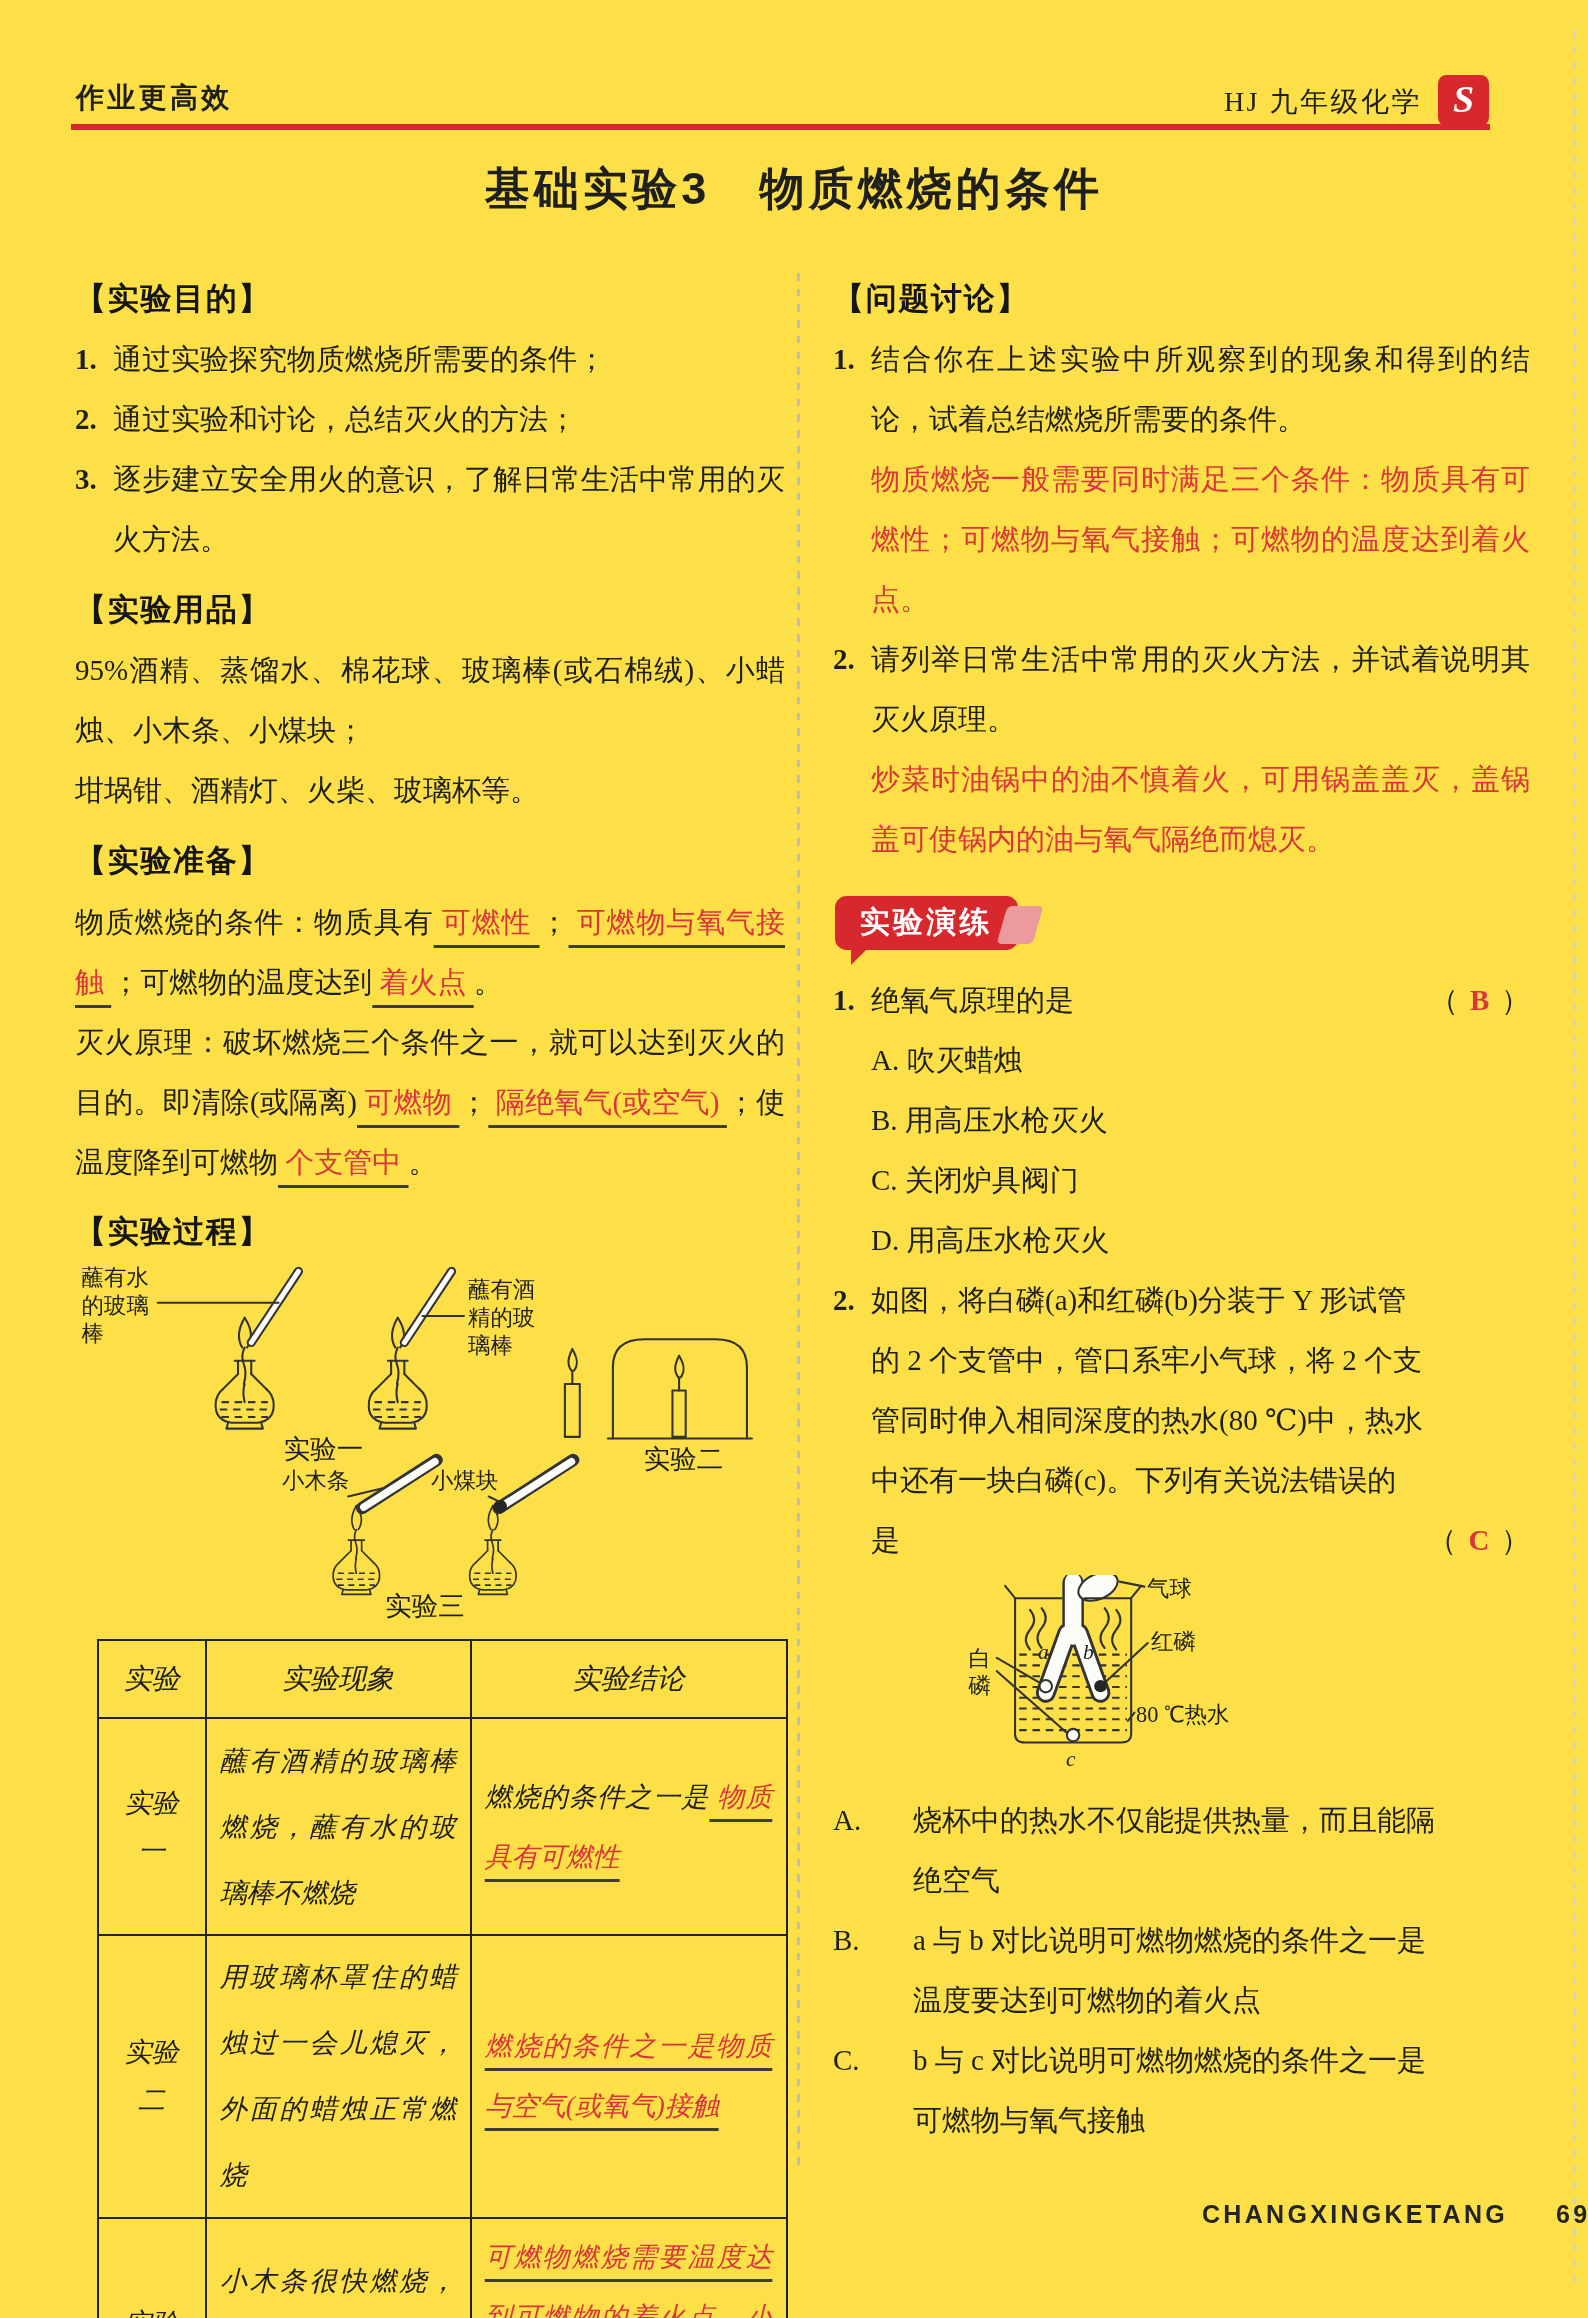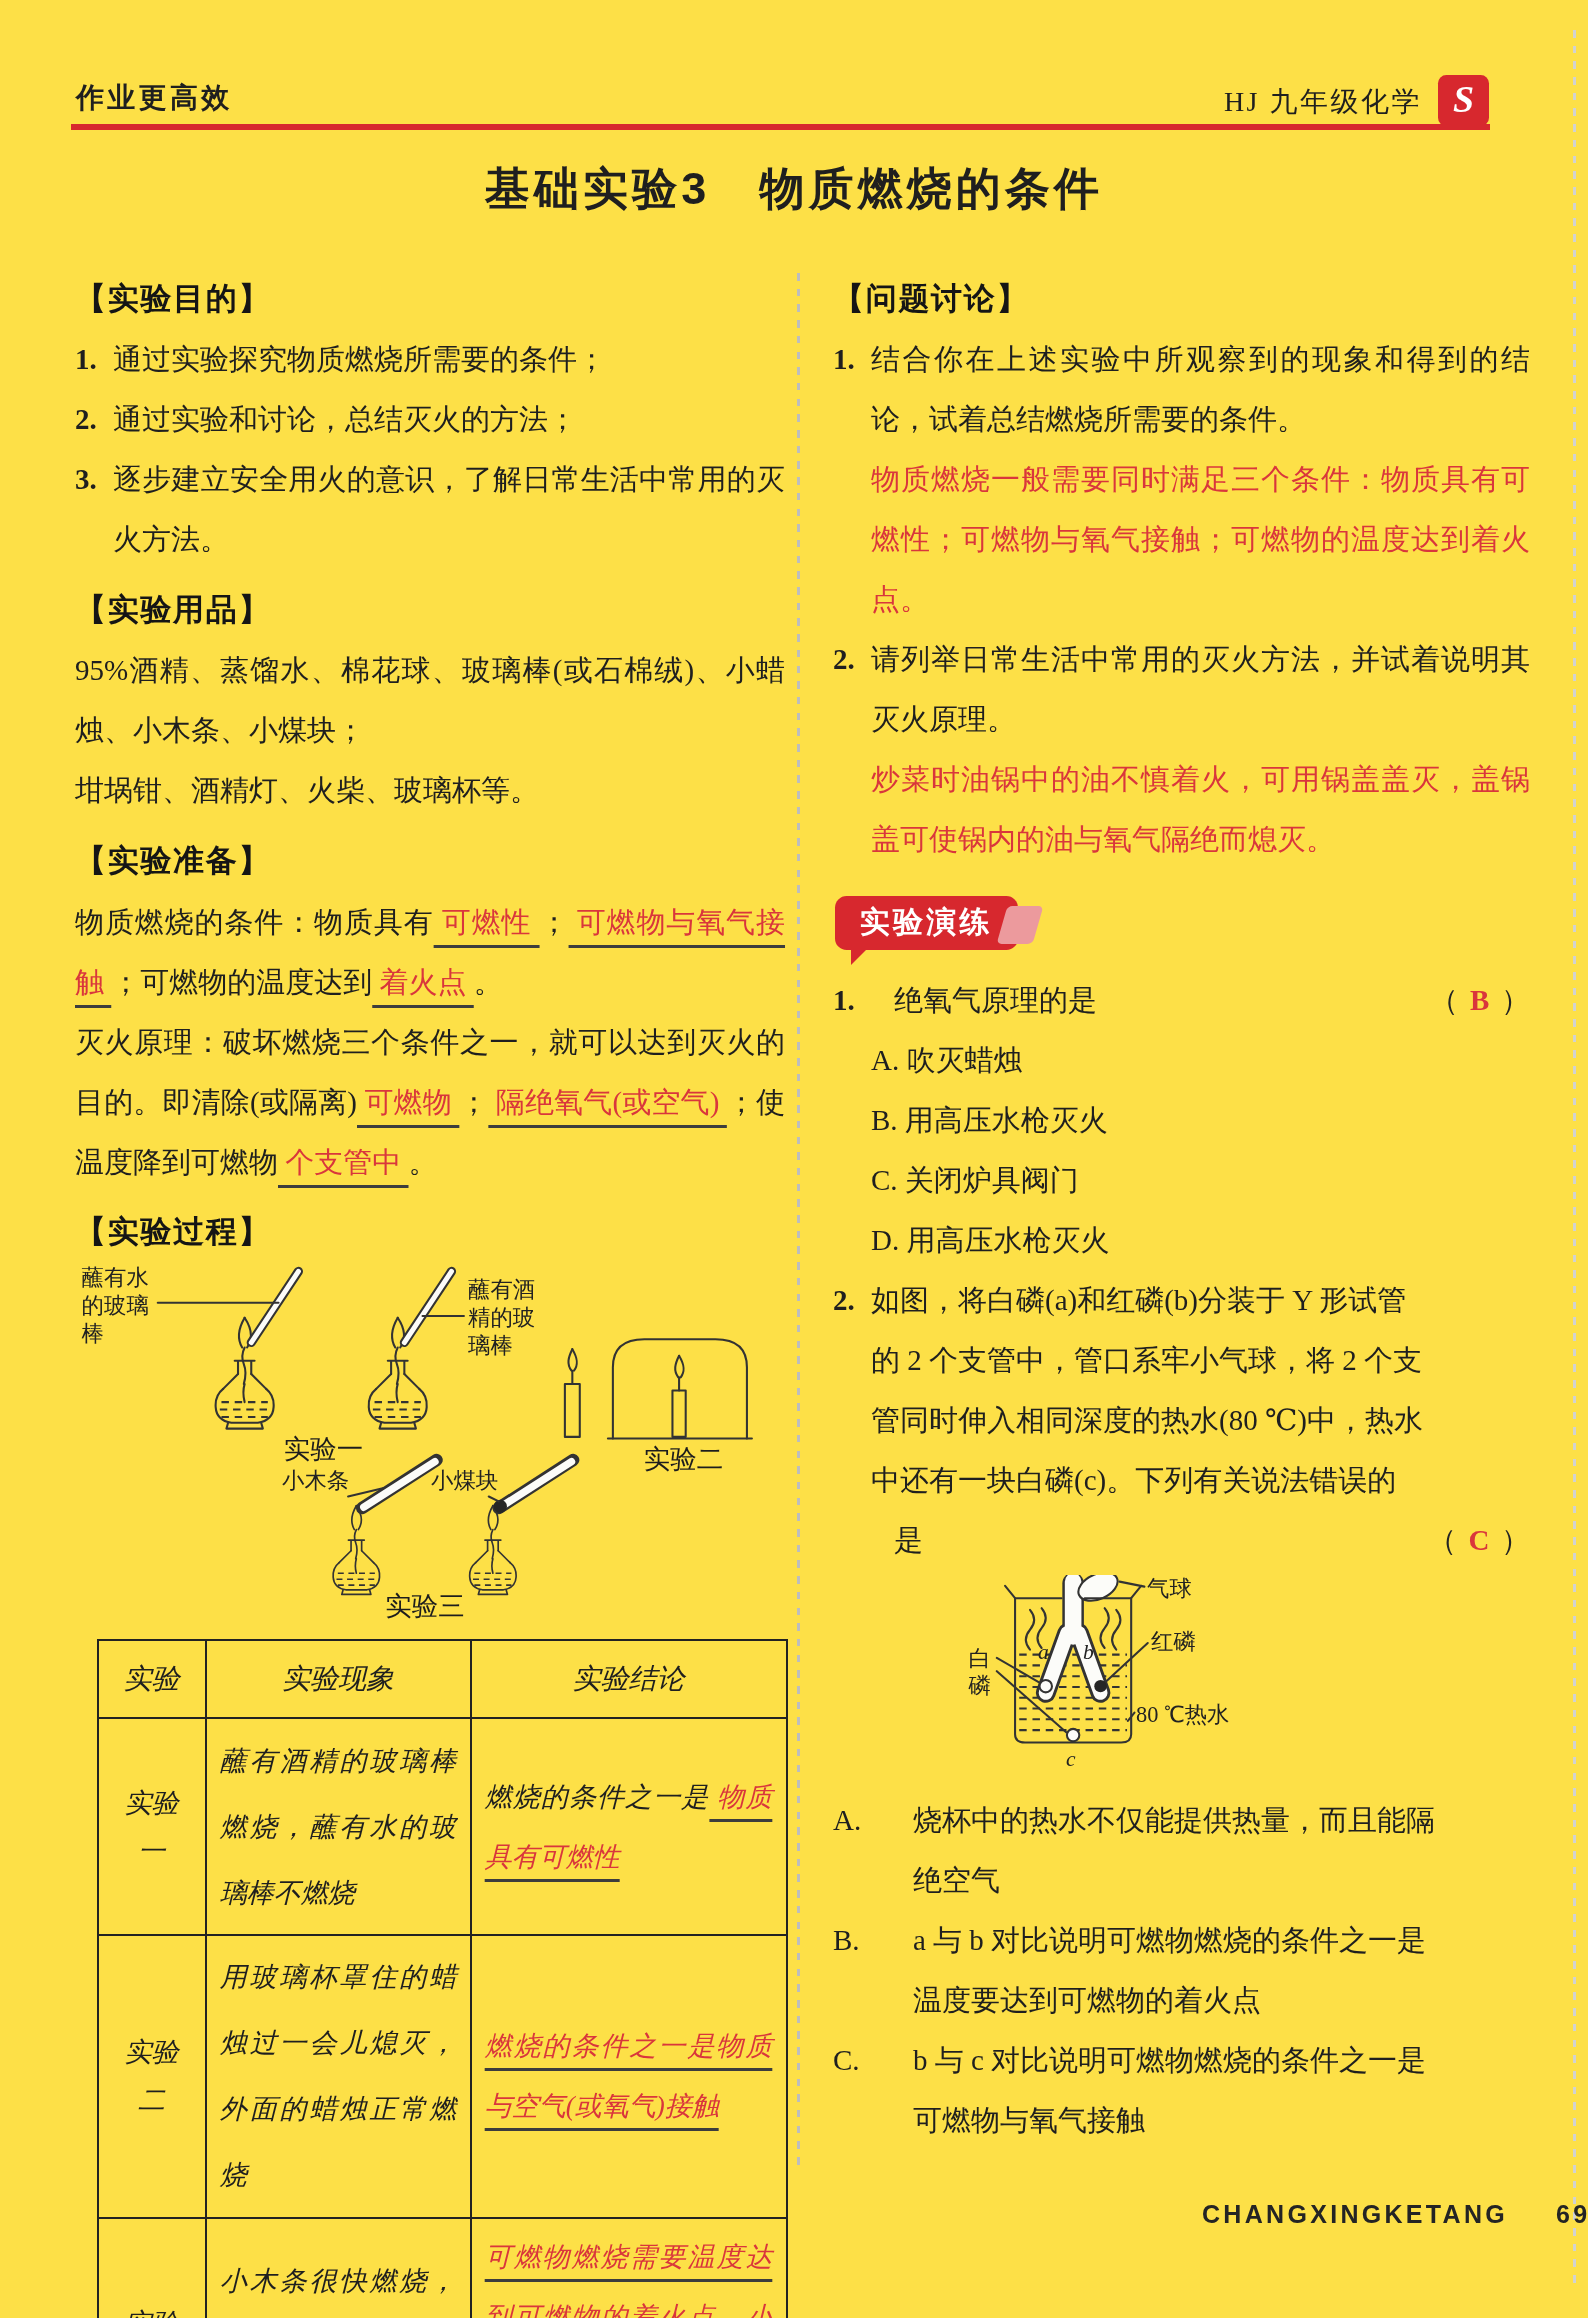--- a/index.html
+++ b/index.html
@@ -67,21 +67,21 @@
 
   .badge-wrap{margin:23px 0 16.6px 1.7px;height:61px;position:relative;}
   .badge{position:relative;display:inline-block;background:#d7282e;color:#fff;
          font:bold 30px/1 "Liberation Sans",sans-serif;letter-spacing:3.3px;
          padding:11.6px 25px 13.2px;border-radius:11.6px;z-index:1;}
   .badge::before{content:"";position:absolute;left:16.6px;bottom:-15px;
          border:10.8px solid transparent;border-top-color:#d7282e;border-left-color:#d7282e;}
   .badge::after{content:"";position:absolute;right:-20px;top:10px;width:36px;height:38px;
          background:#ec9a9d;transform:skewX(-16deg);border-radius:5px;z-index:-1;}
 
-  .stem-l2{display:flex;justify-content:space-between;align-items:flex-start;margin-left:23px;}
+  .stem-l2{display:flex;justify-content:space-between;align-items:flex-start;}
   .bracket{white-space:nowrap;color:#242424;}
   .bracket .ans-letter{color:#d9363c;font-weight:bold;margin:0 11.6px;}
 
   .opt2{display:flex;align-items:flex-start;}
   .opt2 .optletter{flex:0 0 43px;}
   .opt2 .optlines{flex:1;margin-left:37px;}
 
   
   .figure2{position:relative;width:697px;height:209px;margin:5px 0 6.6px;}
   .f2-inner{position:absolute;left:124px;top:0;width:282px;height:209px;}

